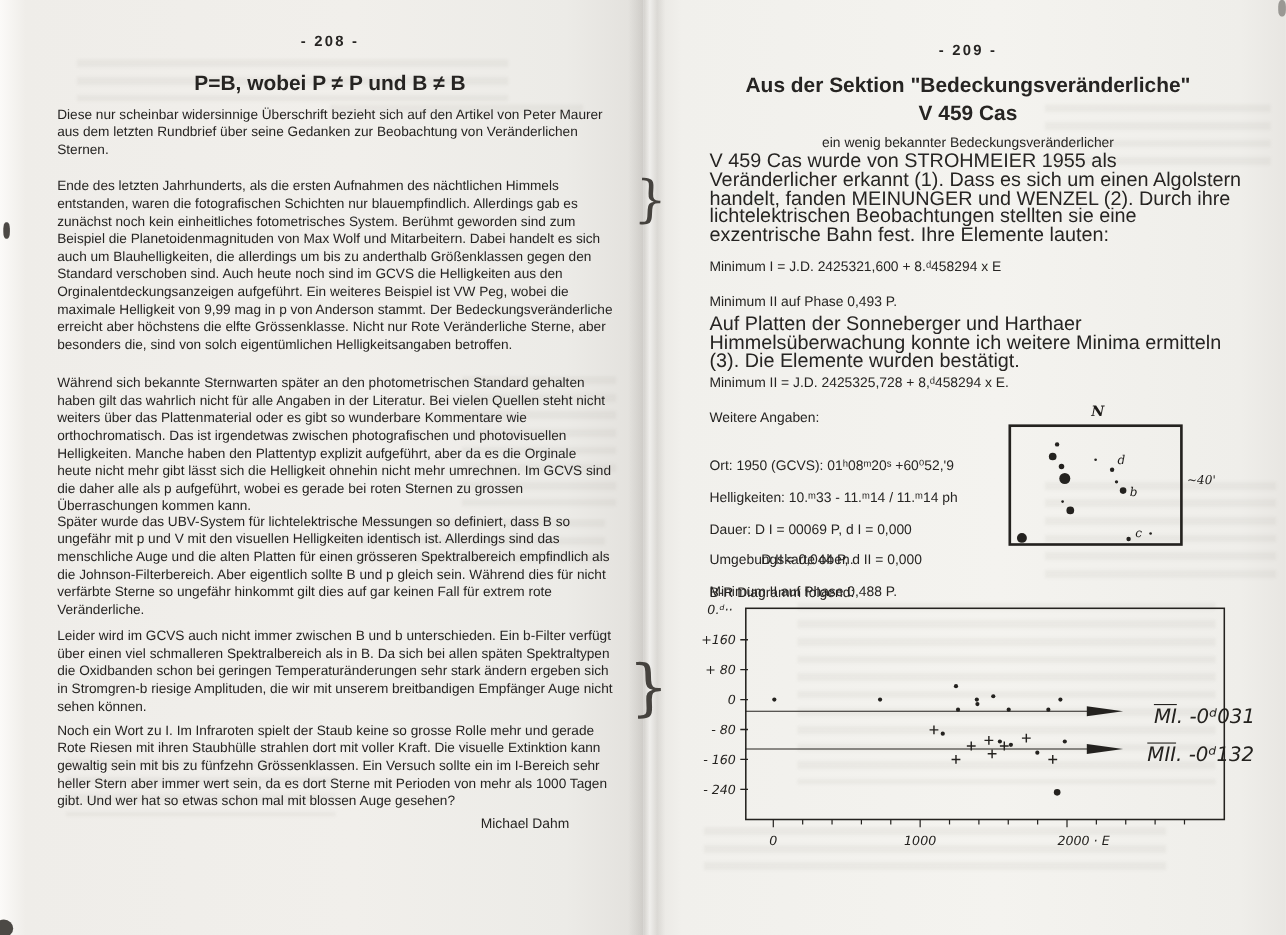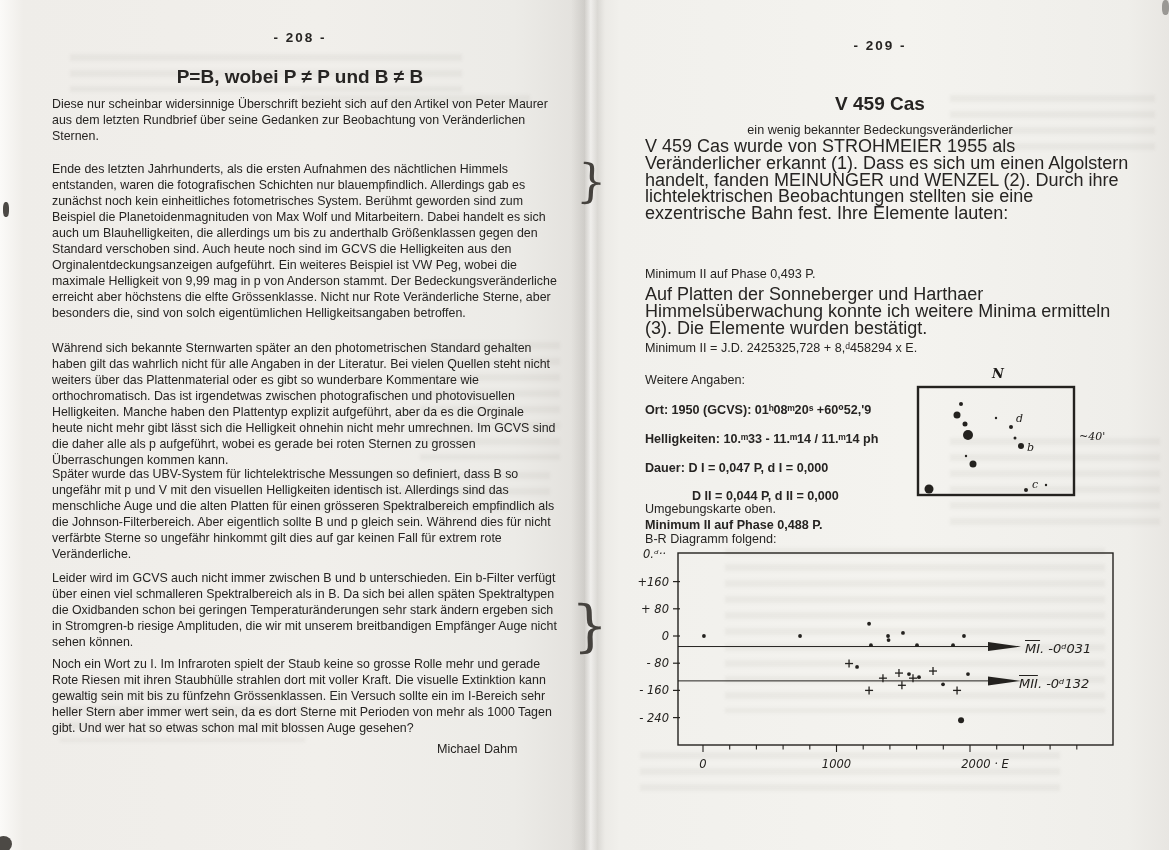--- a/index.html
+++ b/index.html
@@ -17,22 +17,22 @@
   .pagenum{font-size:13.5px;font-weight:bold;letter-spacing:2px;text-align:center;}
   .doctitle{font-size:19px;font-weight:bold;text-align:center;}
   .para{font-size:12.4px;line-height:16px;width:506px;text-align:left;}
   .rline{font-size:12.6px;line-height:16.8px;margin-top:12px;}
   .rpara{font-size:18px;line-height:16.8px;width:487px;}
   .center{text-align:center;}
   .sig{font-size:12.6px;}
   .ghost{position:absolute;pointer-events:none;opacity:.5;filter:blur(1.4px);
       background:repeating-linear-gradient(180deg,rgba(138,132,120,.16) 0 7px,rgba(138,132,120,0) 7px 16px);}
   .brace{position:absolute;font-family:"DejaVu Serif",serif;color:#45423e;line-height:1;}
-  .reflabel{position:absolute;font-style:italic;font-size:13px;color:#24221f;white-space:nowrap;
-      font-family:"DejaVu Sans",sans-serif;}
+  .reflabel{position:absolute;font-style:italic;font-size:18px;color:#24221f;white-space:nowrap;
+      font-family:"DejaVu Sans",sans-serif;margin-left:24px;}
   .ovl{text-decoration:overline;}
   .speck{position:absolute;background:#4c4945;border-radius:40%;}
   svg text.tick{font:italic 11.5px "DejaVu Sans",sans-serif;fill:#24221f;}
   svg text.hand{font:italic 11px "DejaVu Serif",serif;fill:#1d1b19;}
   svg text.handbold{font:italic bold 13px "DejaVu Serif",serif;fill:#1d1b19;}
 </style>
 </head>
 <body>
 
 <div id="scan">
@@ -58,33 +58,35 @@
   </div>
 
   <div class="page" id="right-page">
 
     <div class="ghost" style="left:365px;top:95px;width:205px;height:55px;"></div>
     <div class="ghost" style="left:365px;top:438px;width:210px;height:92px;"></div>
     <div class="ghost" style="left:140px;top:548px;width:380px;height:165px;"></div>
     <div class="ghost" style="left:55px;top:752px;width:420px;height:46px;"></div>
 
     <div class="abs pagenum" style="left:195px;top:38px;width:200px;">- 209 -</div>
+    <div class="abs doctitle" style="left:45px;top:68px;width:500px;">Aus der Sektion "Bedeckungsveränderliche"</div>
     <div class="abs doctitle" style="left:45px;top:93px;width:500px;">V 459 Cas</div>
     <div class="abs rline center" style="left:45px;top:110px;width:500px;">ein wenig bekannter Bedeckungsveränderlicher</div>
 
     <div class="abs rpara" style="left:60px;top:138px;">V 459 Cas wurde von STROHMEIER 1955 als Veränderlicher erkannt (1). Dass es sich um einen Algolstern handelt, fanden MEINUNGER und WENZEL (2). Durch ihre lichtelektrischen Beobachtungen stellten sie eine exzentrische Bahn fest. Ihre Elemente lauten:</div>
+    <div class="abs rline" style="left:60px;top:222px;">Minimum I = J.D. 2425321,600 + 8.ᵈ458294 x E</div>
     <div class="abs rline" style="left:60px;top:254px;">Minimum II auf Phase 0,493 P.</div>
     <div class="abs rpara" style="left:60px;top:286px;">Auf Platten der Sonneberger und Harthaer Himmelsüberwachung konnte ich weitere Minima ermitteln (3). Die Elemente wurden bestätigt.</div>
     <div class="abs rline" style="left:60px;top:328px;">Minimum II = J.D. 2425325,728 + 8,ᵈ458294 x E.</div>
     <div class="abs rline" style="left:60px;top:360px;">Weitere Angaben:</div>
 
-    <div class="abs" style="left:60px;top:390px;width:330px;font-weight:bold;">
+    <div class="abs" style="left:60px;top:403px;width:330px;">
       <div class="rline">Ort: 1950 (GCVS): 01ʰ08ᵐ20ˢ  +60⁰52,'9</div>
       <div class="rline">Helligkeiten: 10.ᵐ33 - 11.ᵐ14 / 11.ᵐ14 ph</div>
-      <div class="rline">Dauer: D I = 0,047 P, d I = 0,000</div>
+      <div class="rline">Dauer: D I = 00069 P, d I = 0,000</div>
       <div class="rline" style="padding-left:47px;">D II = 0,044 P, d II = 0,000</div>
       <div class="rline">Minimum II auf Phase 0,488 P.</div>
     </div>
 
     <div class="abs rline" style="left:60px;top:489px;">Umgebungskarte oben.</div>
     <div class="abs rline" style="left:60px;top:519px;">B-R Diagramm folgend:</div>
 
     <svg id="fc-svg" class="abs" style="left:318px;top:360px;" width="218" height="150" viewBox="0 0 218 150">
         <rect x="15" y="27" width="156" height="108" fill="none" stroke="#24221f" stroke-width="2.4"></rect>
         <text x="95" y="18" text-anchor="middle" class="handbold">N</text>

